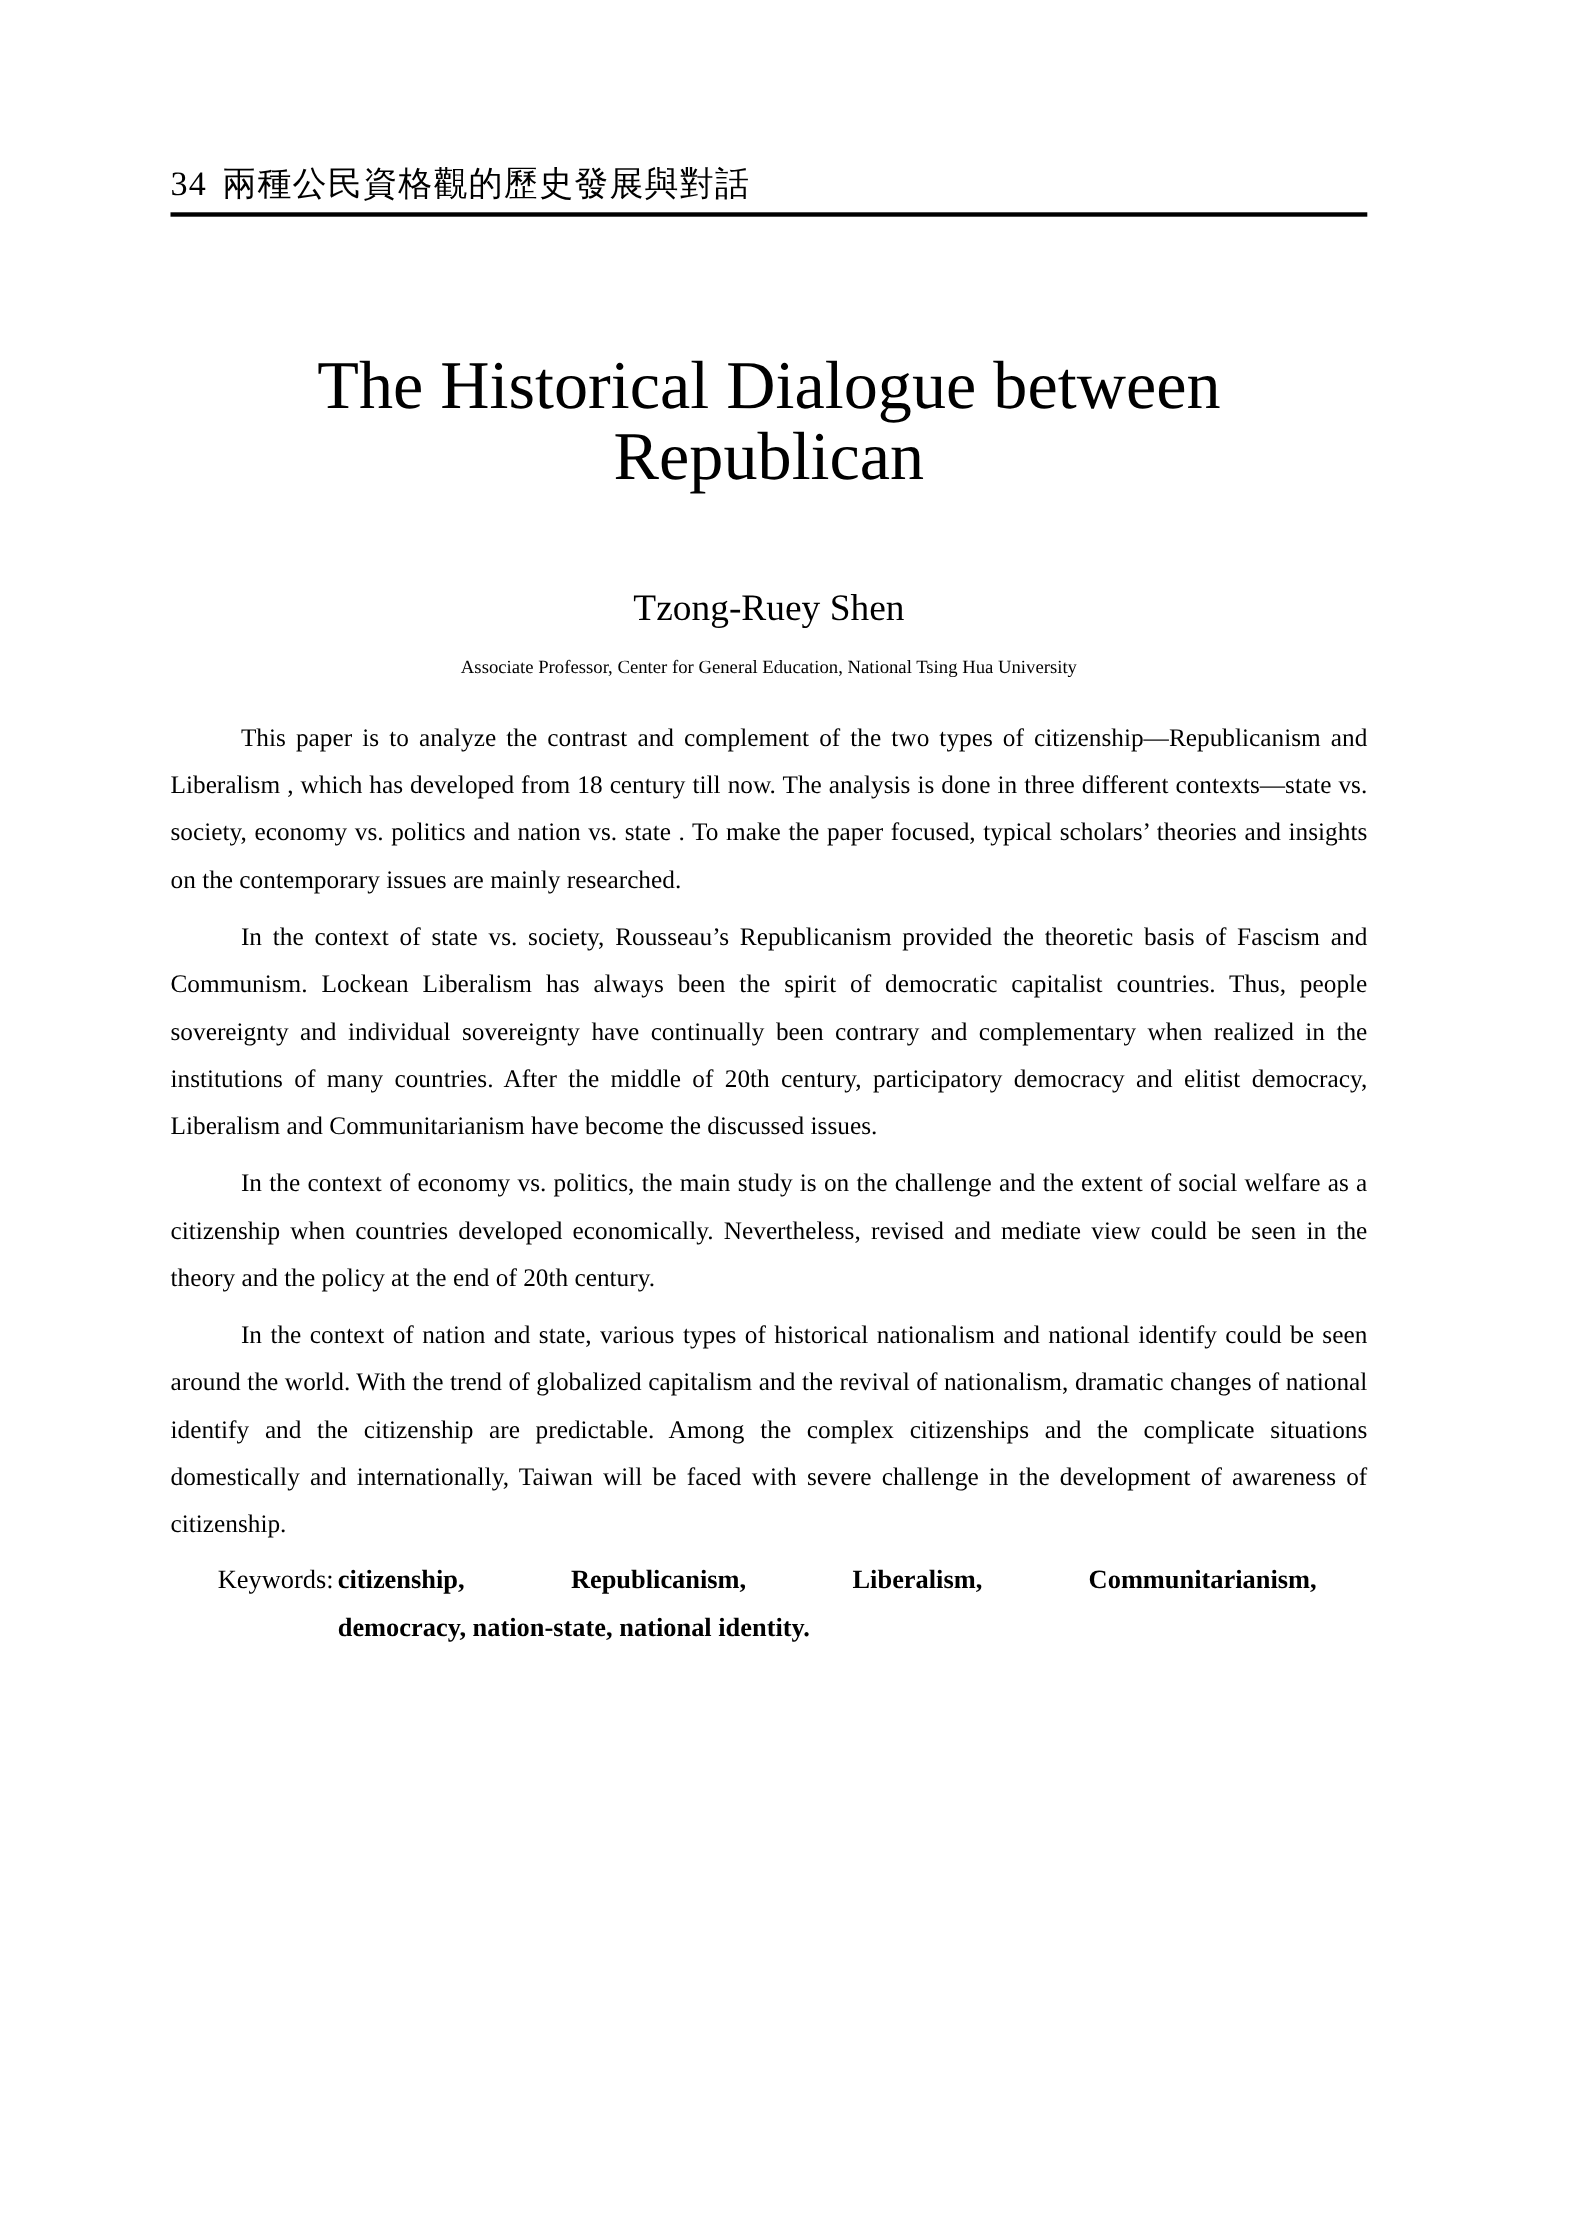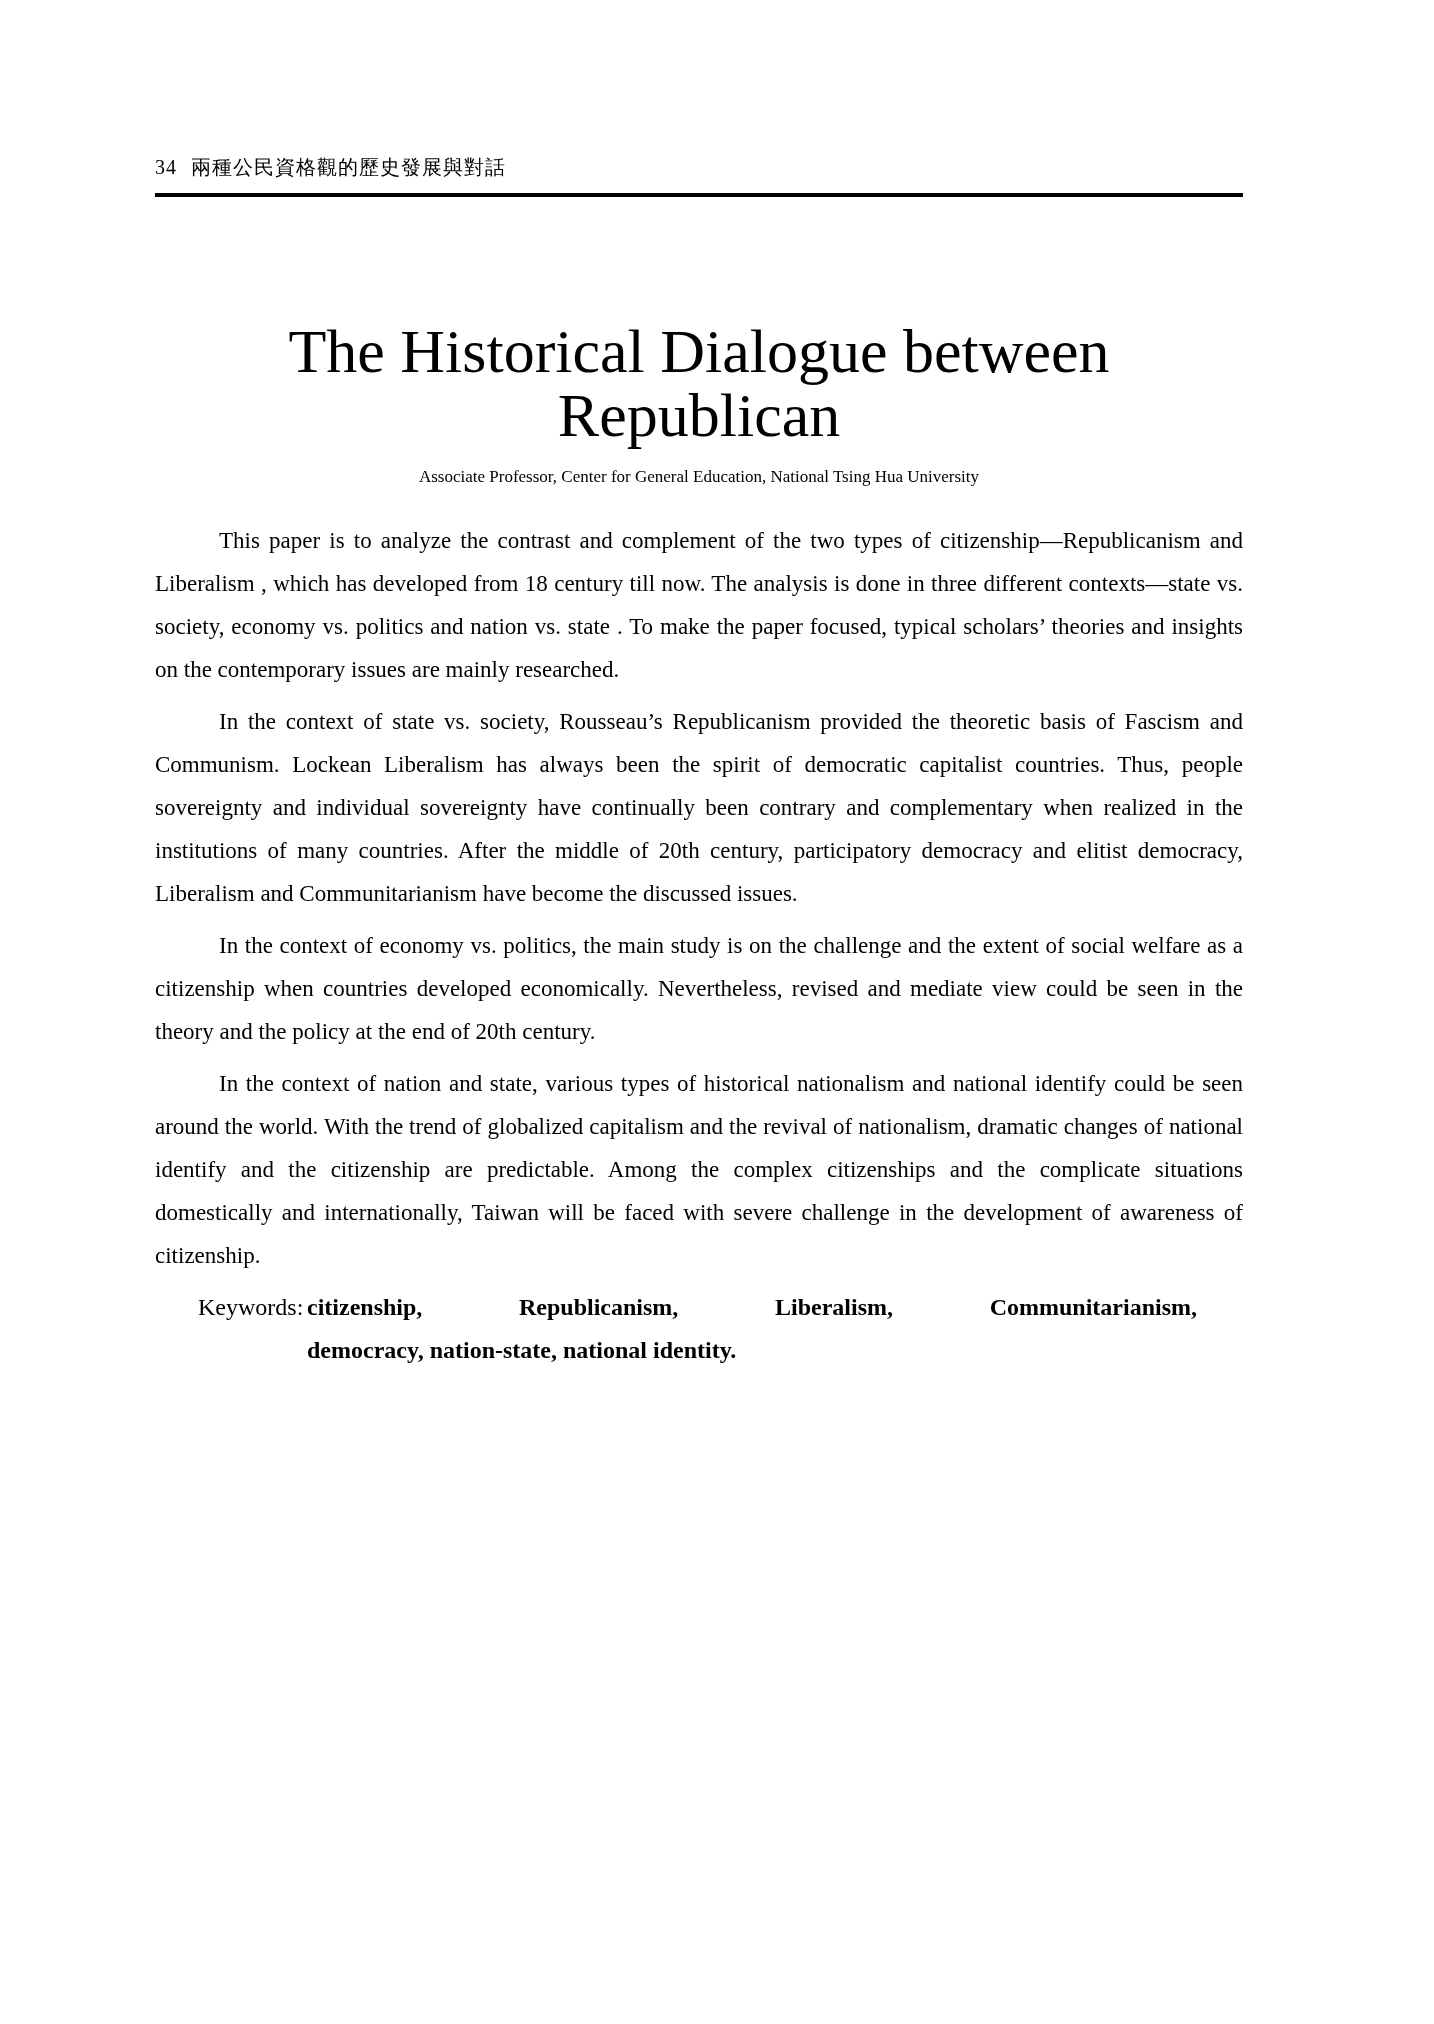--- a/index.html
+++ b/index.html
@@ -16,21 +16,21 @@
     color: #000000;
     overflow: hidden;
   }
   .content {
     position: absolute;
     left: 155px;
     top: 150px;
     width: 1088px;
   }
   .running-header {
-    font-size: 20px;
+    font-size: 31px;
     line-height: 34px;
     letter-spacing: 1px;
     white-space: nowrap;
   }
   .running-header .pagenum {
     margin-right: 14px;
   }
   .header-rule {
     margin-top: 9px;
     border-bottom: 4px solid #000000;
@@ -103,20 +103,21 @@
 
     <div class="running-header">
       <span class="pagenum">34</span><span>兩種公民資格觀的歷史發展與對話</span>
     </div>
     <div class="header-rule"></div>
 
     <h1 class="title">
       <span class="title-line">The Historical Dialogue between Republican</span>
     </h1>
 
+    <div class="author">Tzong-Ruey Shen</div>
     <div class="affiliation">Associate Professor, Center for General Education, National Tsing Hua University</div>
 
     <p class="body-para first">This paper is to analyze the contrast and complement of the two types of citizenship—Republicanism and Liberalism , which has developed from 18 century till now. The analysis is done in three different contexts—state vs. society, economy vs. politics and nation vs. state . To make the paper focused, typical scholars’ theories and insights on the contemporary issues are mainly researched.</p>
     <p class="body-para">In the context of state vs. society, Rousseau’s Republicanism provided the theoretic basis of Fascism and Communism. Lockean Liberalism has always been the spirit of democratic capitalist countries. Thus, people sovereignty and individual sovereignty have continually been contrary and complementary when realized in the institutions of many countries. After the middle of 20th century, participatory democracy and elitist democracy, Liberalism and Communitarianism have become the discussed issues.</p>
     <p class="body-para">In the context of economy vs. politics, the main study is on the challenge and the extent of social welfare as a citizenship when countries developed economically. Nevertheless, revised and mediate view could be seen in the theory and the policy at the end of 20th century.</p>
     <p class="body-para">In the context of nation and state, various types of historical nationalism and national identify could be seen around the world. With the trend of globalized capitalism and the revival of nationalism, dramatic changes of national identify and the citizenship are predictable. Among the complex citizenships and the complicate situations domestically and internationally, Taiwan will be faced with severe challenge in the development of awareness of citizenship.</p>
 
     <div class="keywords">
       <span class="kw-label">Keywords:</span>
       <span class="kw-values">

